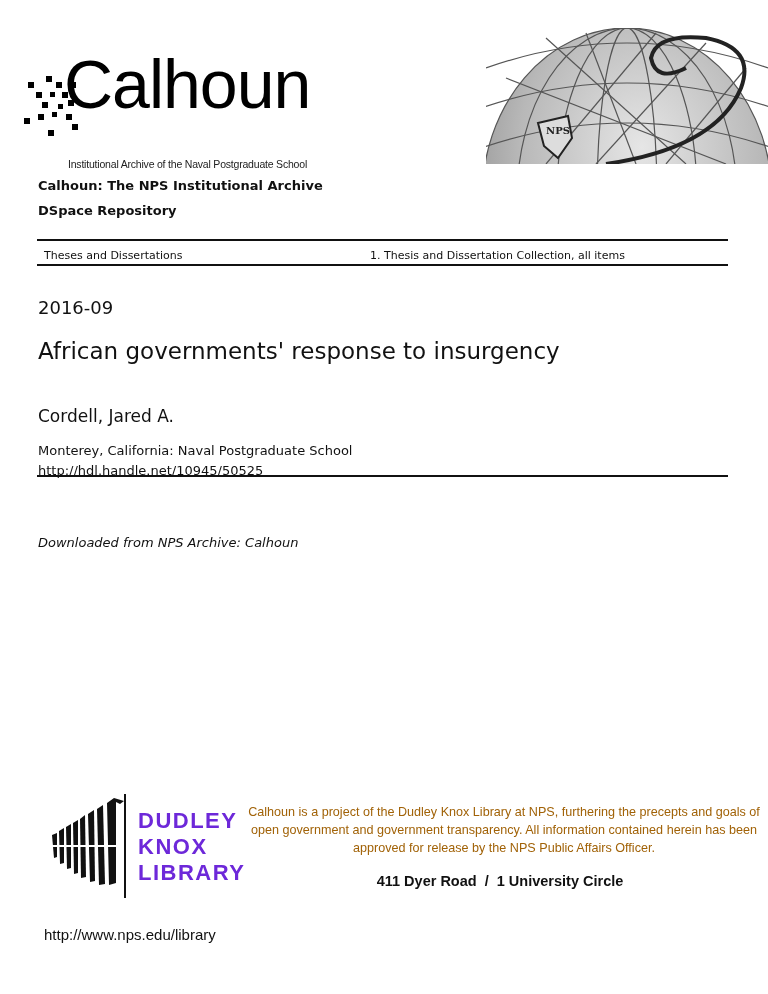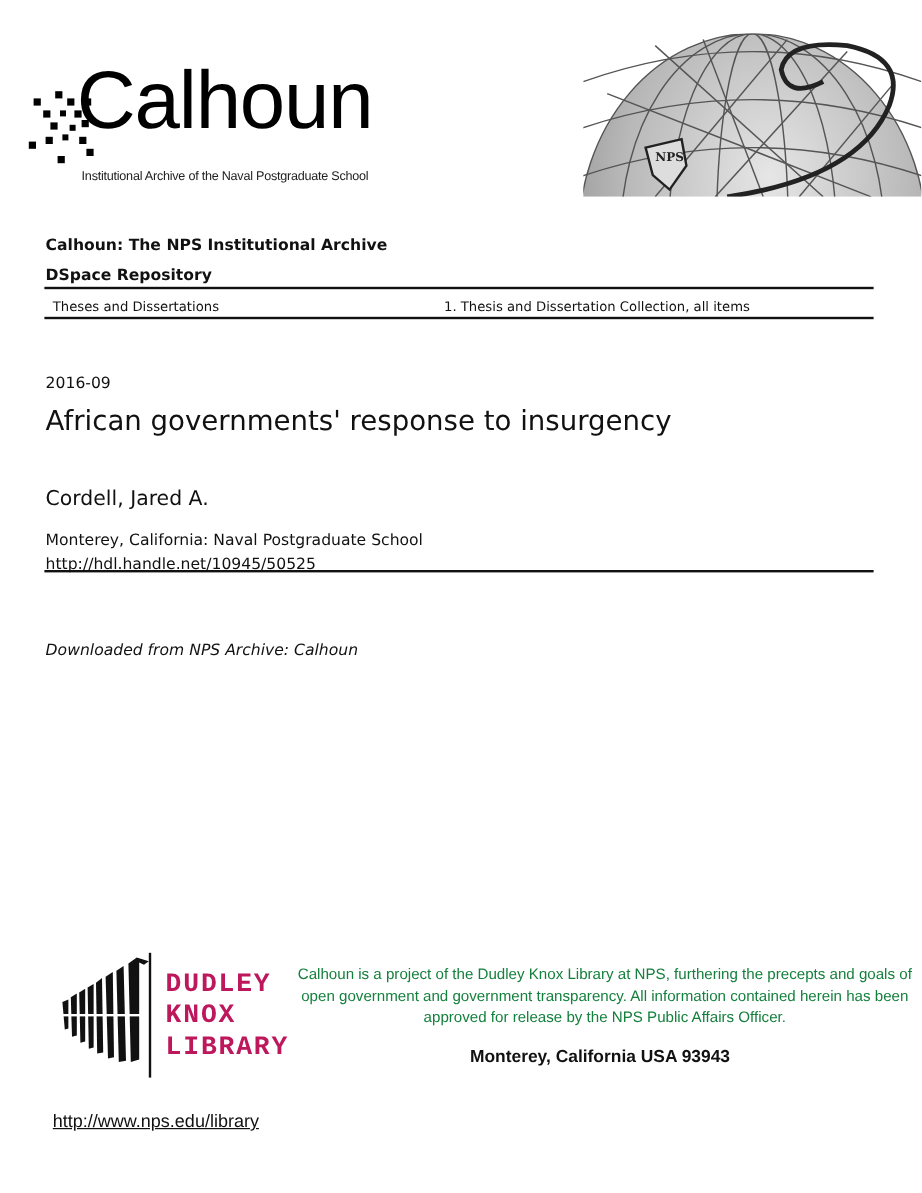--- a/index.html
+++ b/index.html
@@ -9,64 +9,64 @@
     }
     .abs { position: absolute; }
 
     
     #calhoun-logo { left: 22px; top: 62px; width: 290px; height: 100px; }
     #calhoun-word {
       left: 64px; top: 50px; font-family: "Liberation Sans", sans-serif;
       font-size: 68px; letter-spacing: -1px; color: #000; line-height: 1;
     }
     #calhoun-sub {
-      left: 68px; top: 141px; font-family: "Liberation Sans", sans-serif;
+      left: 68px; top: 158px; font-family: "Liberation Sans", sans-serif;
       font-size: 10.5px; color: #222; white-space: nowrap; letter-spacing: -0.2px;
     }
 
     
     #globe { left: 486px; top: 28px; width: 282px; height: 136px; overflow: hidden; }
 
-    .hdr-bold { font-weight: bold; font-size: 13px; left: 38px; margin-top: 19px; }
+    .hdr-bold { font-weight: bold; font-size: 13px; left: 38px; }
     #archive-title { top: 178px; }
     #repo-title { top: 203px; }
 
     .rule { left: 37px; width: 691px; height: 2px; background: #111; }
     #rule1 { top: 239px; }
     #rule2 { top: 264px; }
     #rule3 { top: 475px; }
 
     .coll { top: 249px; font-size: 11px; white-space: nowrap; }
     #coll-left { left: 44px; }
     #coll-right { left: 370px; }
 
-    #date { left: 38px; top: 312px; font-size: 13px; }
+    #date { left: 38px; top: 297px; font-size: 18px; }
     #title { left: 38px; top: 338px; font-size: 23px; white-space: nowrap; }
     #author { left: 38px; top: 406px; font-size: 17px; }
     #publisher { left: 38px; top: 443px; font-size: 13px; }
     #handle { left: 38px; top: 463px; font-size: 13px; }
     #downloaded { left: 38px; top: 535px; font-size: 13px; font-style: italic; }
 
     
     #dkl-logo { left: 50px; top: 795px; width: 75px; height: 92px; }
     #dkl-divider { left: 124px; top: 794px; width: 2px; height: 104px; background: #111; }
     .dkl-word {
-      left: 138px; font-family: Liberation Mono, monospace; font-weight: bold;
-      font-size: 22px; letter-spacing: 1.5px; color: #be185d; line-height: 1;
+      left: 138px; font-family: Liberation Sans, sans-serif; font-weight: bold;
+      font-size: 22px; letter-spacing: 1.5px; color: #6d28d9; line-height: 1;
     }
     #dkl-1 { top: 810px; }
     #dkl-2 { top: 836px; }
     #dkl-3 { top: 862px; }
     #lib-url {
       left: 44px; top: 926px; font-family: "Liberation Sans", sans-serif;
-      font-size: 15px; color: #111; text-decoration: underline;
+      font-size: 15px; color: #111;
     }
     #project-note {
       left: 246px; top: 803px; width: 516px; text-align: center;
-      font-family: "Liberation Sans", sans-serif; font-size: 12.6px; line-height: 18px; color: #15803d;
+      font-family: "Liberation Sans", sans-serif; font-size: 12.6px; line-height: 18px; color: #a16207;
     }
     #address {
       left: 250px; top: 871px; width: 500px; text-align: center;
       font-family: "Liberation Sans", sans-serif; font-weight: bold; font-size: 14.5px; line-height: 20px; color: #111;
     }
   </style>
 </head>
 <body>
 
 <div id="calhoun-logo" class="abs">
@@ -159,14 +159,14 @@
   </svg>
 </div>
 <div id="dkl-divider" class="abs"></div>
 <div id="dkl-1" class="abs dkl-word">DUDLEY</div>
 <div id="dkl-2" class="abs dkl-word">KNOX</div>
 <div id="dkl-3" class="abs dkl-word">LIBRARY</div>
 <div id="lib-url" class="abs">http://www.nps.edu/library</div>
 
 <div id="project-note" class="abs">Calhoun is a project of the Dudley Knox Library at NPS, furthering the precepts and goals of open government and government transparency. All information contained herein has been approved for release by the NPS Public Affairs Officer.</div>
 <div id="address" class="abs">
-  <div style="white-space:pre">Monterey, California USA 93943</div>
+  <div style="white-space:pre">411 Dyer Road  /  1 University Circle</div>
 </div>
 
 </body></html>

